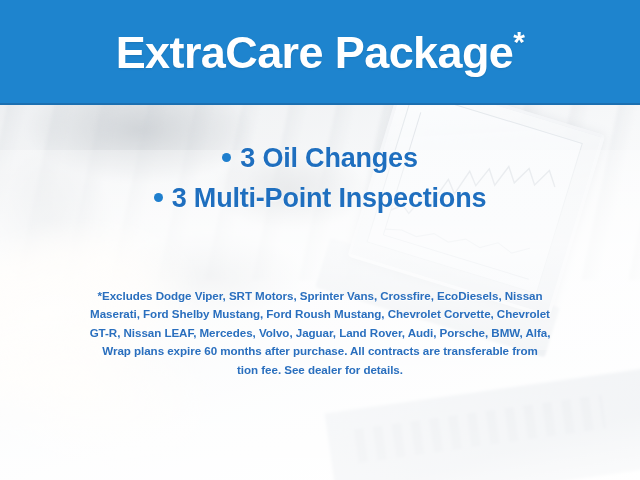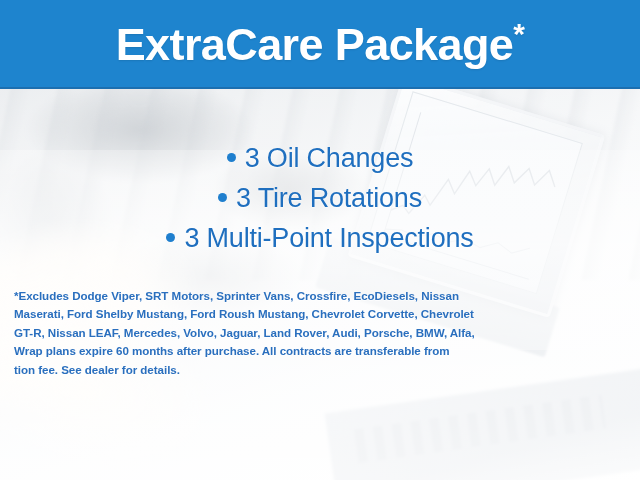--- a/index.html
+++ b/index.html
@@ -189,21 +189,21 @@
       rgba(255,255,255,0.66) 82%,
       rgba(255,255,255,0.78) 100%);
   }
 
   
   .header-band {
     position: absolute;
     left: 0;
     top: 0;
     width: 640px;
-    height: 89px;
+    height: 105px;
     background: #1e84ce;
     border-bottom: 2px solid #1c6fb0;
     box-sizing: border-box;
     display: flex;
     align-items: center;
     justify-content: center;
   }
   .header-title {
     color: #ffffff;
     font-size: 45px;
@@ -227,43 +227,44 @@
     top: 138px;
     width: 640px;
     list-style: none;
     margin: 0;
     padding: 0;
     text-align: center;
   }
   .benefit-item {
     color: #1f6fbf;
     font-size: 27px;
-    font-weight: normal;
+    font-weight: bold;
     line-height: 40px;
     letter-spacing: -0.2px;
     white-space: nowrap;
     text-shadow: 0 1px 2px rgba(255,255,255,0.85);
   }
   .benefit-dot {
     display: inline-block;
     width: 9px;
     height: 9px;
     border-radius: 50%;
     background: #1f7fce;
     vertical-align: middle;
     margin-right: 9px;
     margin-bottom: 4px;
   }
 
   
   .fineprint {
     position: absolute;
-    left: 14px;
+    left: 30px;
     top: 287px;
     width: 580px;
+    text-align: center;
   }
   .fineprint-line {
     color: #2a6fbe;
     font-size: 11.6px;
     font-weight: bold;
     line-height: 18.4px;
     letter-spacing: -0.05px;
     white-space: nowrap;
     text-shadow: 0 1px 1px rgba(255,255,255,0.9);
   }
@@ -297,21 +298,20 @@
     <div class="bg-arm2"></div>
     <div class="bg-veil"></div>
   </div>
 
   <div class="header-band">
     <div class="header-title"><span>ExtraCare Package</span><span class="asterisk">*</span></div>
   </div>
 
   <ul class="benefits">
     <li class="benefit-item"><span class="benefit-dot"></span><span>3 Oil Changes</span></li>
-    <li class="benefit-item"><span class="benefit-dot"></span><span>3 Tire Rotations</span></li>
     <li class="benefit-item"><span class="benefit-dot"></span><span>3 Multi-Point Inspections</span></li>
   </ul>
 
   <div class="fineprint">
     <div class="fineprint-line">*Excludes Dodge Viper, SRT Motors, Sprinter Vans, Crossfire, EcoDiesels, Nissan</div>
     <div class="fineprint-line">Maserati, Ford Shelby Mustang, Ford Roush Mustang, Chevrolet Corvette, Chevrolet</div>
     <div class="fineprint-line">GT-R, Nissan LEAF, Mercedes, Volvo, Jaguar, Land Rover, Audi, Porsche, BMW, Alfa,</div>
     <div class="fineprint-line">Wrap plans expire 60 months after purchase. All contracts are transferable from</div>
     <div class="fineprint-line">tion fee. See dealer for details.</div>
   </div>

